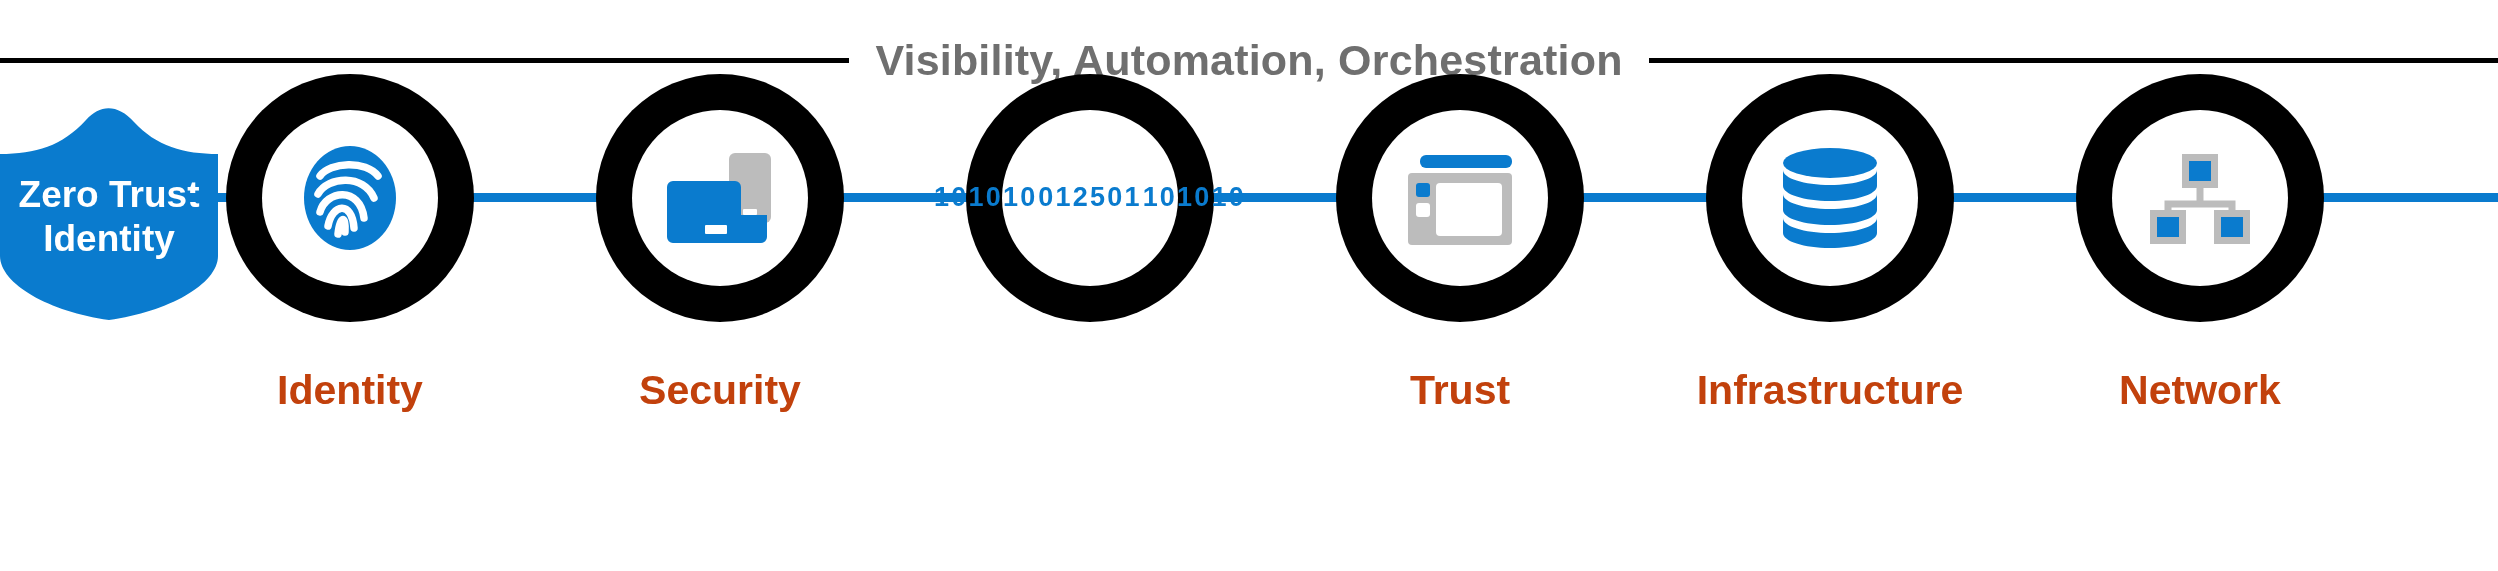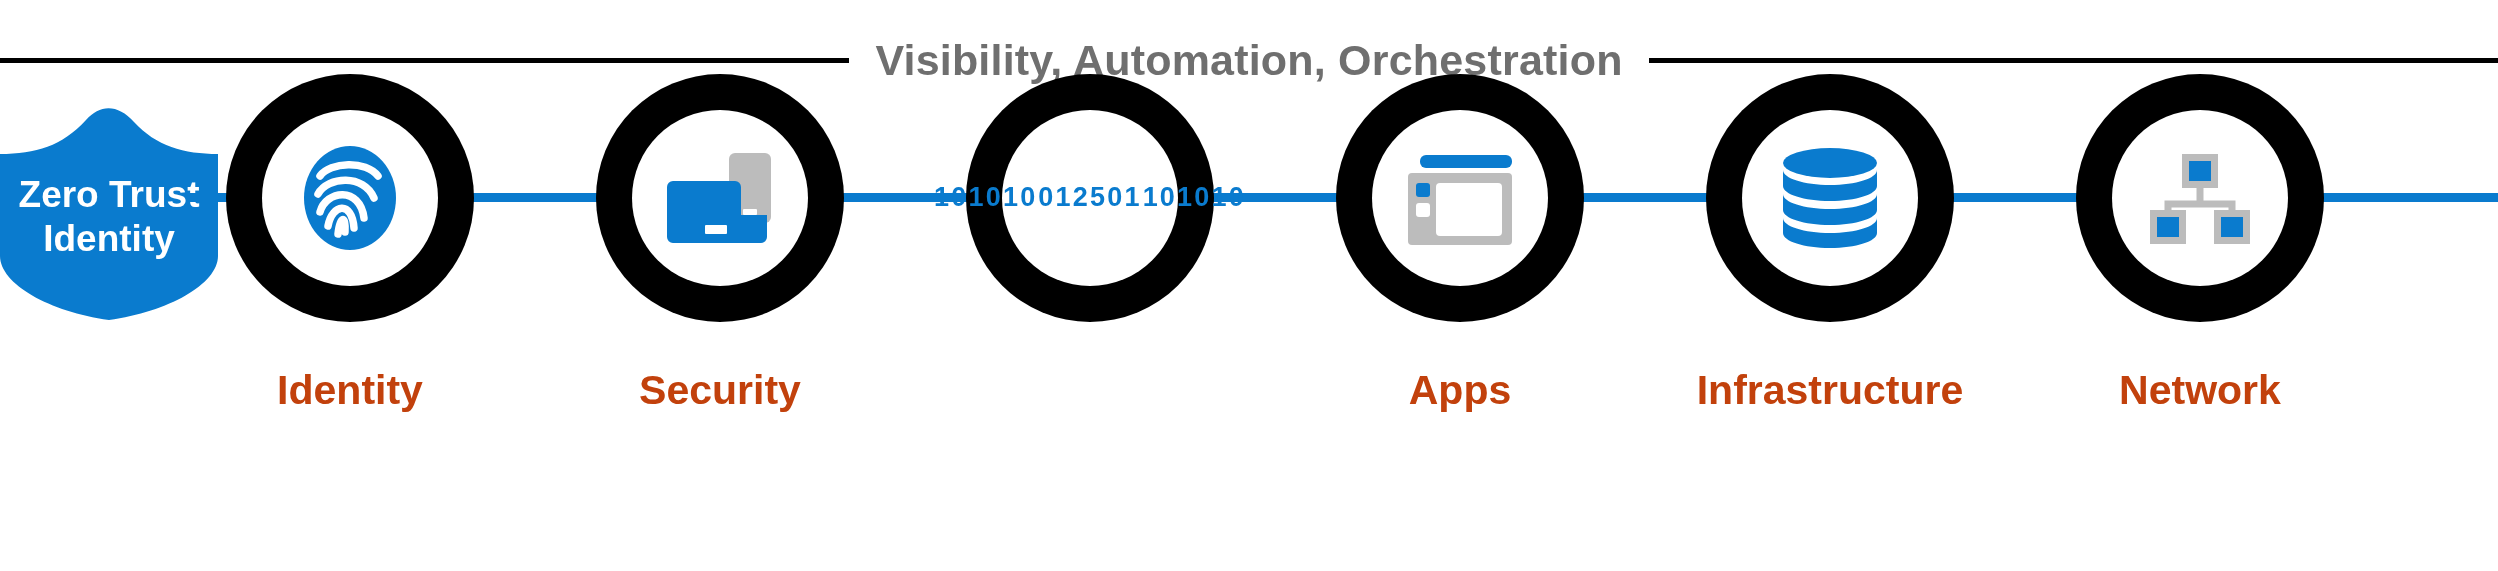--- a/index.html
+++ b/index.html
@@ -230,21 +230,21 @@
       <div class="icon-holder">
         <svg width="104" height="94" viewBox="0 0 104 94">
           <rect x="12" y="4" width="92" height="13" rx="6" fill="#0a7bce"></rect>
           <rect x="0" y="22" width="104" height="72" rx="4" fill="#bcbcbc"></rect>
           <rect x="28" y="32" width="66" height="53" rx="4" fill="#ffffff"></rect>
           <rect x="8" y="32" width="14" height="14" rx="3" fill="#0a7bce"></rect>
           <rect x="8" y="52" width="14" height="14" rx="3" fill="#ffffff"></rect>
         </svg>
       </div>
     </div>
-    <div class="node-label" style="left:-46px;">Apps</div>
+    <div class="node-label" style="left:-46px;">Trust</div>
   </div>
 
   <div class="node" style="left:2076px;">
     <div class="ring"></div>
     <div class="ring-inner">
       <div class="icon-holder">
         <svg width="100" height="92" viewBox="0 0 100 92">
           <g stroke="#bcbcbc" stroke-width="7" fill="none">
             <path d="M50 36 v 16"></path>
             <path d="M18 66 v -14 h 64 v 14"></path>

